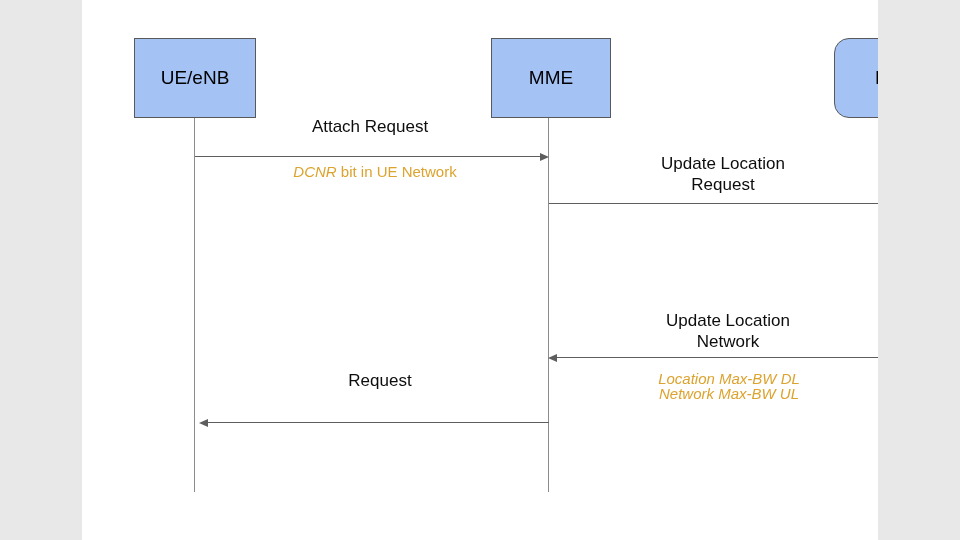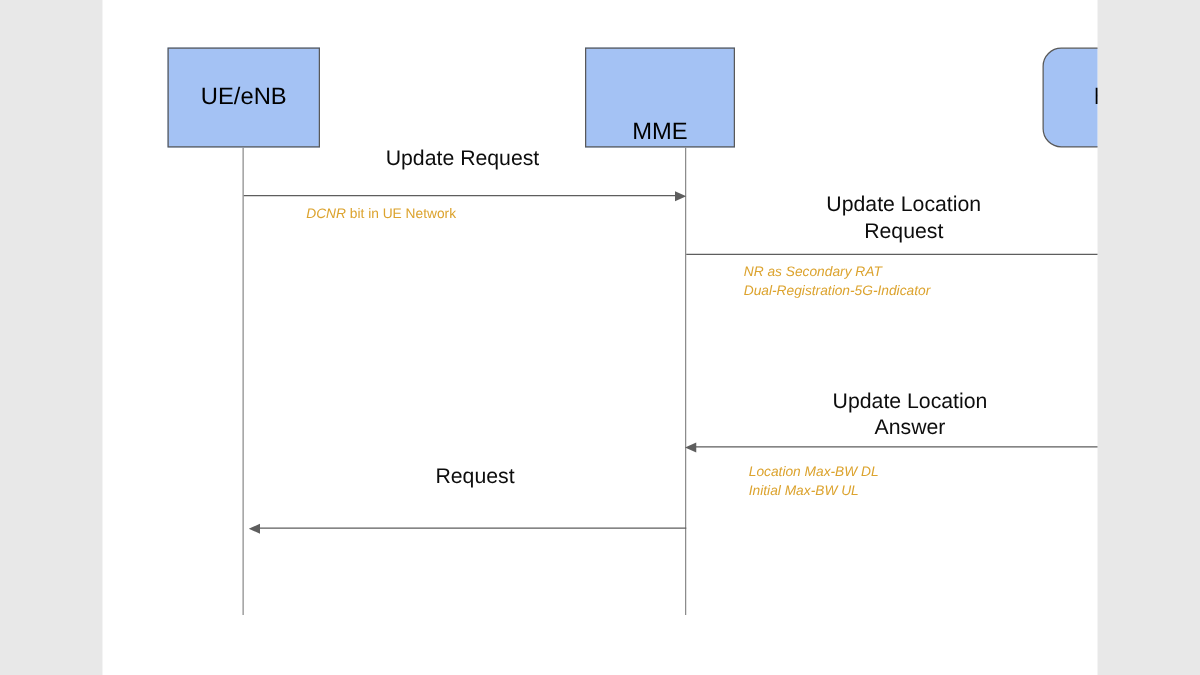--- a/index.html
+++ b/index.html
@@ -17,21 +17,21 @@
     font-family:"Liberation Sans", sans-serif;overflow:hidden;margin:0 auto;
   }
   .entity{
     position:absolute;top:38px;height:80px;
     background:var(--entity-fill);border:1px solid var(--entity-border);
     box-sizing:border-box;
     display:flex;align-items:center;justify-content:center;
     font-size:19px;color:#000;
   }
   .e-ue{left:52px;width:122px;}
-  .e-mme{left:386px;width:120px;align-items:flex-end;}
+  .e-mme{left:409px;width:120px;}
   .e-hss{left:752px;width:121px;border-radius:15px;}
   .lifeline{position:absolute;top:118px;width:1px;height:374px;background:var(--lifeline);}
   .ll-ue{left:112px;}
   .ll-mme{left:466px;}
   .ll-hss{left:817px;}
   .arrow-line{position:absolute;height:1px;background:var(--line);}
   .a1{left:113px;top:156px;width:347px;}
   .a2{left:467px;top:203px;width:344px;}
   .a3{left:474px;top:357px;width:344px;}
   .a4{left:125px;top:422px;width:342px;}
@@ -45,22 +45,22 @@
   .msg-label{
     position:absolute;width:260px;text-align:center;
     font-size:17px;line-height:21px;color:var(--label-text);
   }
   .l1{left:158px;top:116px;}
   .l2{left:511px;top:153px;}
   .l3{left:516px;top:310px;}
   .l4{left:168px;top:370px;}
   .msg-label span{display:block;}
   .note{
-    position:absolute;width:260px;
-    font-size:11px;line-height:15px;color:var(--annotation);
+    position:absolute;width:260px;text-align:center;
+    font-size:15px;line-height:15px;color:var(--annotation);
     font-style:italic;
   }
   .note span{display:block;}
   .n1{left:163px;top:164px;font-style:normal;}
   .n1 .it{display:inline;font-style:italic;}
   .n1 .rest{display:inline;}
   .n2{left:513px;top:211px;}
   .n3{left:517px;top:371px;}
   .n4{left:171px;top:438px;}
 </style>
@@ -77,48 +77,44 @@
   </div>
   <div class="entity e-hss">
     <span>HSS</span>
   </div>
 
   <div class="lifeline ll-ue"></div>
   <div class="lifeline ll-mme"></div>
   <div class="lifeline ll-hss"></div>
 
   <div class="msg-label l1">
-    <span>Update Request</span>
+    <span>Attach Request</span>
   </div>
   <div class="arrow-line a1"></div>
   <div class="ah ah-right ah1"></div>
   <div class="note n1">
     <span><span class="it">DCNR</span><span class="rest"> bit in UE Network</span></span>
   </div>
 
   <div class="msg-label l2">
     <span>Update Location</span>
     <span>Request</span>
   </div>
   <div class="arrow-line a2"></div>
   <div class="ah ah-right ah2"></div>
-  <div class="note n2">
-    <span>NR as Secondary RAT</span>
-    <span>Dual-Registration-5G-Indicator</span>
-  </div>
 
   <div class="msg-label l3">
     <span>Update Location</span>
-    <span>Answer</span>
+    <span>Network</span>
   </div>
   <div class="arrow-line a3"></div>
   <div class="ah ah-left ah3"></div>
   <div class="note n3">
     <span>Location Max-BW DL</span>
-    <span>Initial Max-BW UL</span>
+    <span>Network Max-BW UL</span>
   </div>
 
   <div class="msg-label l4">
     <span>Request</span>
   </div>
   <div class="arrow-line a4"></div>
   <div class="ah ah-left ah4"></div>
 
 </div>
 

